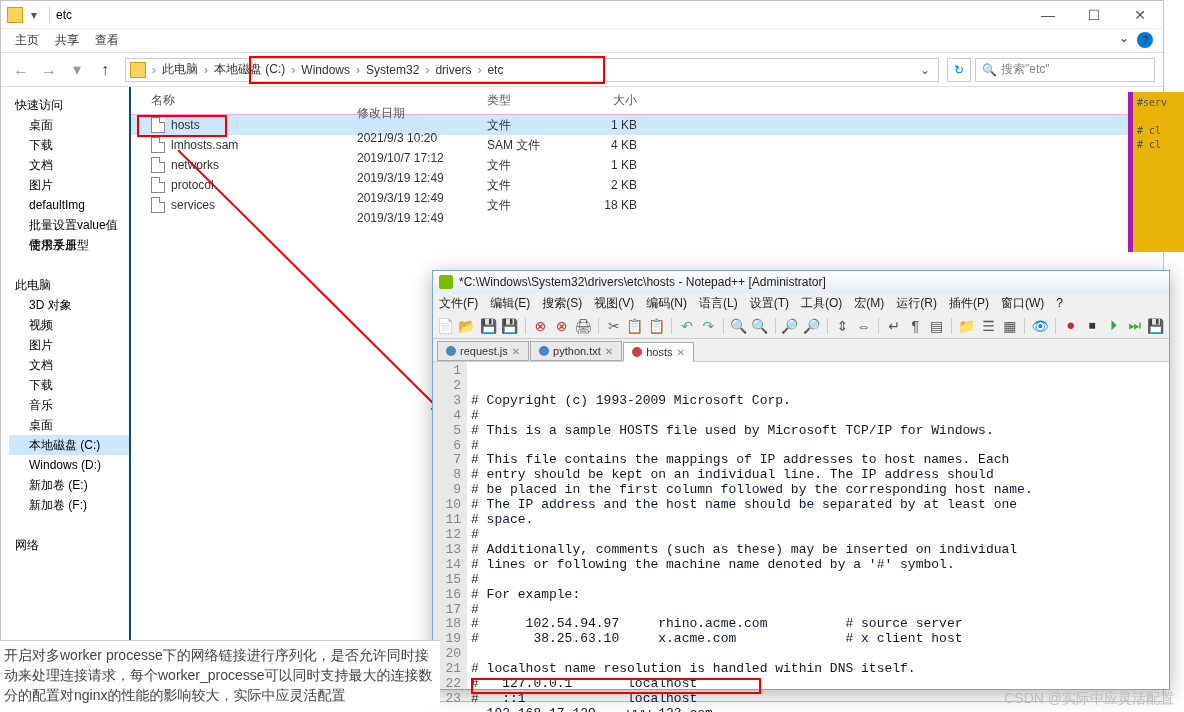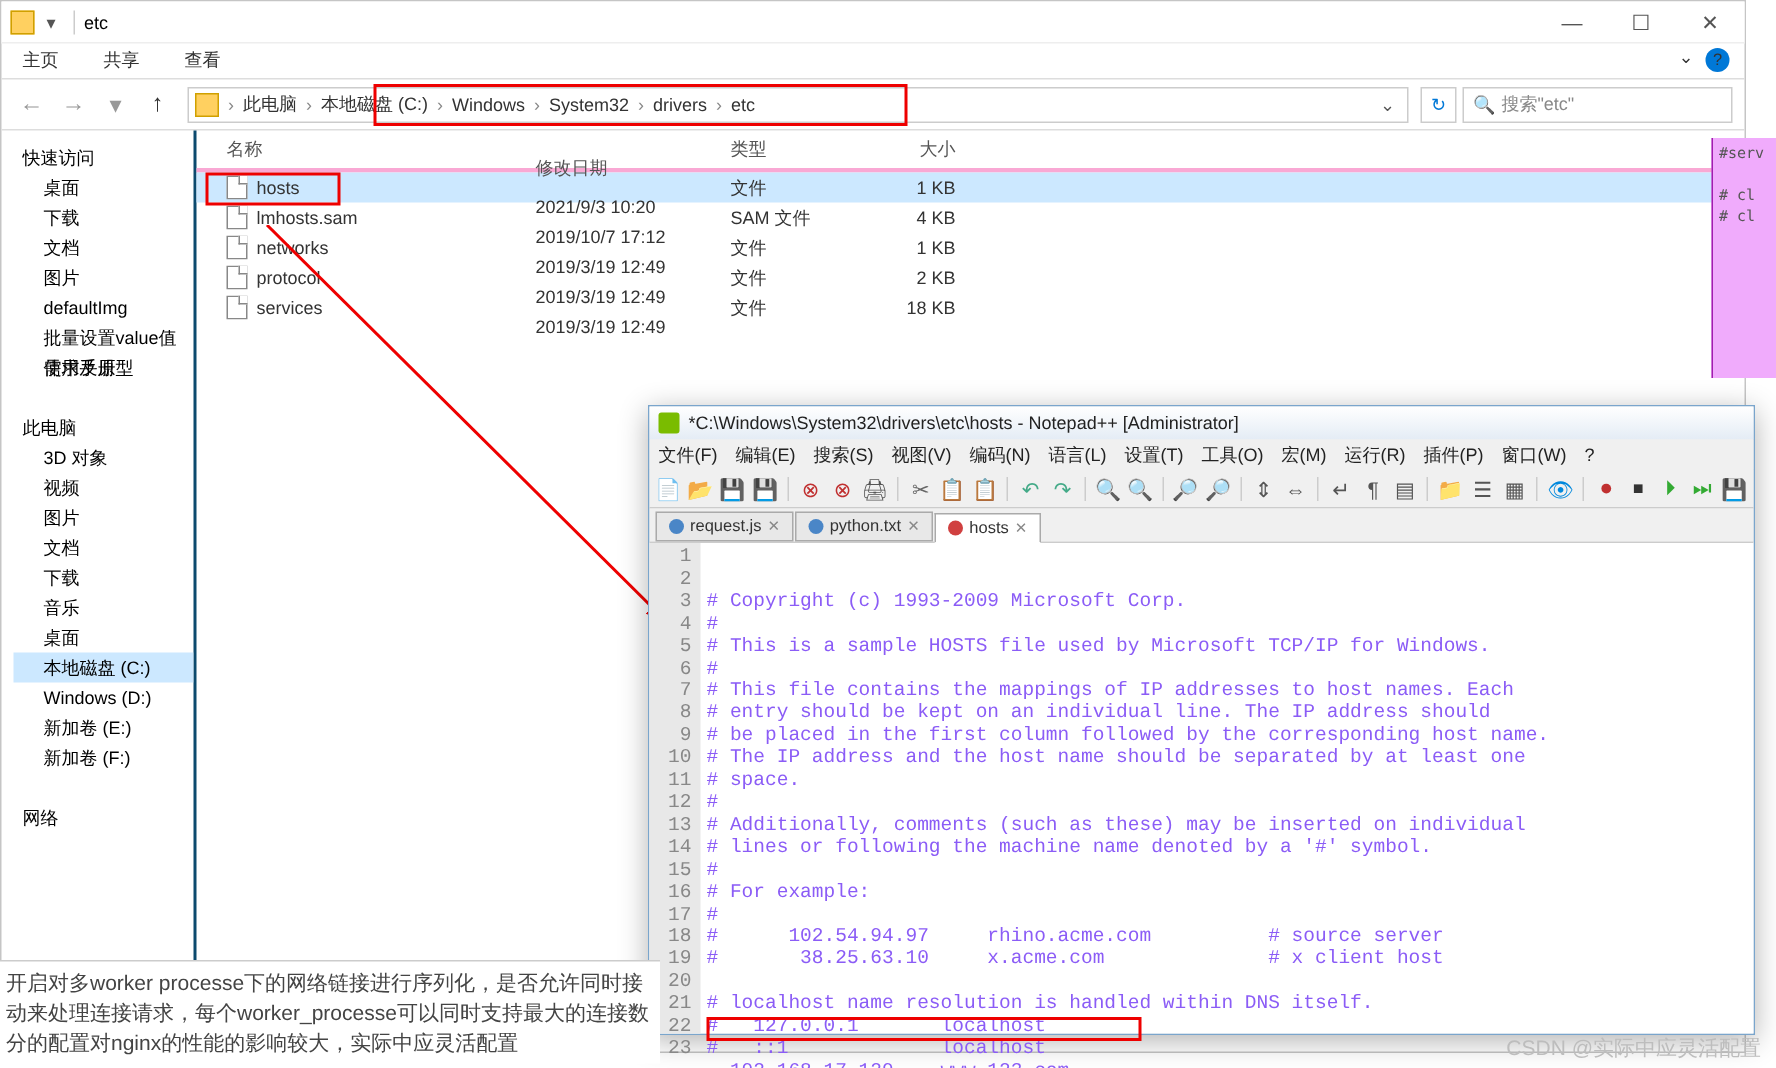--- a/index.html
+++ b/index.html
@@ -15,21 +15,21 @@
     border-bottom: 1px solid #eee; background: #fff; position: relative;
   }
   .title-bar .ficon { width: 16px; height: 16px; background: #ffd060; border: 1px solid #d0a000; position: relative; margin-right: 2px;}
   .title-bar .chev { width: 18px; height: 18px; display:flex; align-items:center; justify-content:center; color:#555;}
   .title-bar .sep { width:1px; height:16px; background:#ccc; margin:0 6px;}
   .title-bar .title-text { color:#000; }
   .win-controls { position:absolute; right:0; top:0; display:flex; }
   .win-btn { width:46px; height:28px; display:flex; align-items:center; justify-content:center; color:#555; font-size:14px;}
   
   .ribbon-tabs {
-    height: 24px; display:flex; align-items:center; padding-left:14px; gap:30px;
+    height: 24px; display:flex; align-items:center; padding-left:14px; gap:16px;
     border-bottom:1px solid #ddd; position:relative;
   }
   .ribbon-tabs span { color:#333;}
   .ribbon-collapse { position:absolute; right:34px; top:2px; color:#777;}
   .ribbon-help { position:absolute; right:10px; top:3px; width:16px; height:16px; border-radius:50%; background:#0078d7; color:#fff; font-size:11px; display:flex; align-items:center; justify-content:center;}
   
   .nav-bar {
     height: 34px; display:flex; align-items:center; padding:4px 8px; gap:4px;
     border-bottom:1px solid #ddd;
   }
@@ -49,44 +49,44 @@
   
   
   .explorer-body { display:flex; height:calc(100% - 28px - 24px - 34px - 24px); }
   
   .sidebar { width:130px; border-right:2px solid #0c4a6e; padding:8px 0 0 8px; overflow:hidden;}
   .side-item { height:20px; line-height:20px; padding-left:6px; color:#000;}
   .side-item.indent { padding-left:20px;}
   .side-item.sel { background:#cce8ff;}
   
   .file-area { flex:1; position:relative;}
-  .file-header { height:28px; display:flex; align-items:center; border-bottom:3px solid #f9a8d4; color:#555;}
+  .file-header { height:28px; display:flex; align-items:center; border-bottom:1px solid #f9a8d4; color:#555;}
   .col-name { width:226px; padding-left:20px;}
   .col-date { width:130px;margin-top:26px;}
   .col-type { width:100px;}
   .col-size { width:60px; text-align:right; padding-right:10px;}
   .file-row { height:20px; display:flex; align-items:center;}
   .file-row.sel { background:#cce8ff;}
   .file-row .cell { overflow:hidden; white-space:nowrap;}
   .file-row .col-name { display:flex; align-items:center; gap:6px;}
   .fdocIcon { width:14px; height:16px; border:1px solid #888; background:#fff; position:relative;}
   .fdocIcon::before { content:''; position:absolute; right:-1px; top:-1px; width:5px; height:5px; background:#fff; border-left:1px solid #888; border-bottom:1px solid #888;}
   .highlight-row { position:absolute; left:6px; top:28px; width:90px; height:22px; border:2px solid #e00;}
   
   .status-bar {
     height:24px; border-top:1px solid #ddd; display:flex; align-items:center; padding:0 10px; color:#555; font-size:11px;
     position:absolute; bottom:0; left:0; right:0;
   }
   .status-bar .sep2 { margin:0 8px; color:#ccc;}
   
   
   .snippet-right {
-    position:absolute; right:0; top:92px; width:43px; height:160px;
+    position:absolute; right:0; top:92px; width:56px; height:160px;
     font-family:monospace; font-size:10px; color:#555; line-height:14px; padding:4px;
-    background:#f0abfc; border-left:1px solid #a21caf; overflow:hidden;
+    background:#eab308; border-left:5px solid #a21caf; overflow:hidden;
   }
   
   
   .npp {
     position:absolute; left:432px; top:270px; width:738px; height:420px;
     border:1px solid #7aa5cc; background:#f0f0f0; box-shadow:0 4px 18px rgba(0,0,0,.3);
   }
   .npp-title {
     height:22px; background:linear-gradient(#fff,#e4ecf5); display:flex; align-items:center; padding:0 6px; color:#222; font-size:12px;
   }
@@ -108,21 +108,21 @@
   .npp-tab.active { background:#fff; border-bottom:1px solid #fff; position:relative; top:1px;}
   .tab-dot { width:10px; height:10px; border-radius:50%; }
   .tab-dot.blue { background:#4a86c7;}
   .tab-dot.red { background:#d04040;}
   .tab-x { color:#888; font-size:10px;}
   .npp-editor {
     display:flex; background:#fff; height:calc(100% - 22px - 20px - 26px - 22px); border-top:1px solid #ccc;
     font-family:"Courier New",monospace; font-size:13px;
   }
   .gutter { width:34px; background:#e8e8e8; color:#888; text-align:right; padding:2px 6px 2px 2px; line-height:14.9px;}
-  .code { flex:1; padding:2px 4px; line-height:14.9px; color:#8b5cf6; white-space:pre; position:relative;}
+  .code { flex:1; padding:2px 4px; line-height:14.9px; color:#0f172a; white-space:pre; position:relative;}
   .code-highlight { position:absolute; left:4px; top:316px; width:290px; height:16px; border:2px solid #e00;}
   
   
   .arrow-svg { position:absolute; left:168px; top:150px; pointer-events:none;}
   
   
   .article {
     position:absolute; left:0px; top:640px; width:440px; color:#444; font-size:14px; line-height:20px;
     background:#fff; border-top:1px solid #ccc; padding:4px 4px;
   }

